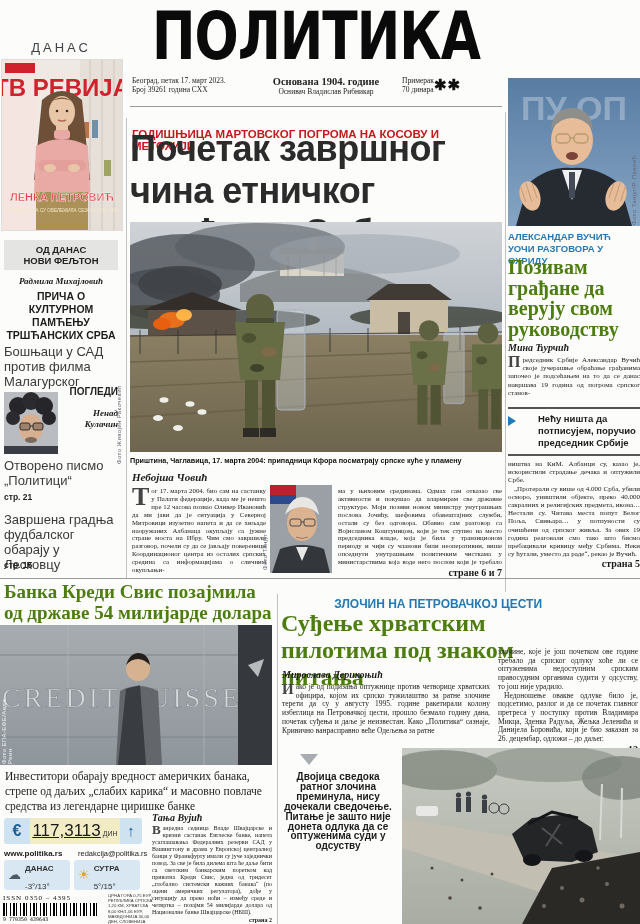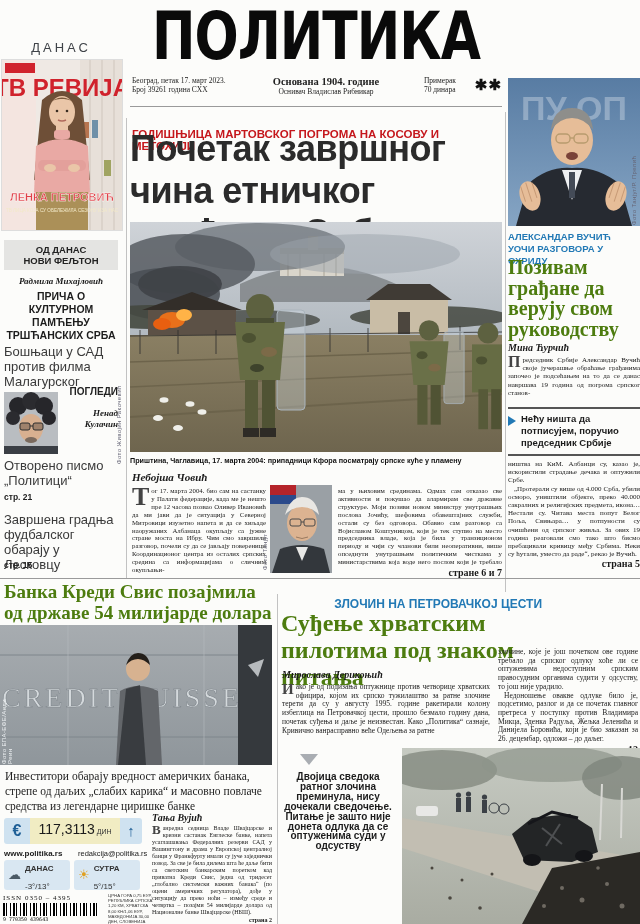--- a/index.html
+++ b/index.html
@@ -46,21 +46,21 @@
 
   <div class="abs" style="left:132px;top:76px;width:370px;height:28px;display:flex;align-items:flex-start;">
     <div class="dl" style="width:118px;">
       <div>Београд, петак 17. март 2023.</div>
       <div>Број 39261 година CXX</div>
     </div>
     <div class="dl" style="flex:1;text-align:center;">
       <b>Основана 1904. године</b>
       <div>Оснивач Владислав Рибникар</div>
     </div>
-    <div style="width:100px;display:flex;justify-content:flex-end;gap:19px;">
+    <div style="width:100px;display:flex;justify-content:flex-start;gap:0;">
       <div class="dl" style="text-align:left;">
         <div>Примерак</div>
         <div>70 динара</div>
       </div>
       <div style="font-size:15px;font-weight:bold;letter-spacing:1px;color:#111;">✱✱</div>
     </div>
   </div>
 
   <div class="abs rule" style="left:130px;top:106px;width:372px;height:1px;"></div>
 
@@ -300,21 +300,21 @@
   <div class="abs kicker blue" style="left:508px;top:231px;width:132px;font-size:9.5px;line-height:12px;">АЛЕКСАНДАР ВУЧИЋ УОЧИ РАЗГОВОРА У ОХРИДУ</div>
   <div class="abs serifhead" style="left:508px;top:257px;width:132px;font-size:20px;line-height:20.5px;">Позивам грађане да верују свом руководству</div>
   <div class="abs byl" style="left:508px;top:342px;width:132px;">Мина Ћурчић</div>
 
   <div class="abs body" style="left:508px;top:356px;width:132px;height:48px;">
     <span class="dc" style="font-size:16px;">П</span>
     <span>редседник Србије Александар Вучић своје јучерашње обраћање грађанима започео је подсећањем на то да се данас навршава 19 година од погрома српског станов-</span>
   </div>
 
   <div class="abs qrule" style="left:508px;top:407px;width:132px;"></div>
-  <div class="abs" style="left:508px;top:413px;width:132px;height:38px;display:flex;gap:5px;align-items:flex-start;">
+  <div class="abs" style="left:508px;top:413px;width:132px;height:38px;display:flex;gap:22px;align-items:flex-start;">
     <span style="width:0;height:0;border-left:8px solid #2279b5;border-top:5px solid transparent;border-bottom:5px solid transparent;margin-top:3px;flex:none;"></span>
     <span class="quote" style="font-size:9.5px;line-height:12px;color:#1c1c1c;">Нећу ништа да потписујем, поручио председник Србије</span>
   </div>
   <div class="abs qrule" style="left:508px;top:454px;width:132px;"></div>
 
   <div class="abs" style="left:508px;top:460px;width:132px;height:116px;">
     <div class="body">ништва на КиМ. Албанци су, казао је, искористили страдање дечака и оптужили Србе.</div>
     <div class="body" style="text-indent:6px;">„Протерали су више од 4.000 Срба, убили осморо, уништили објекте, преко 40.000 сакралних и религијских предмета, икона… Нестали су. Читава места попут Белог Поља, Свињара… у потпуности су очишћени од српског живља. За ових 19 година реаговали смо тако што бисмо пребацивали кривицу међу Србима. Неки су ћутали, уместо да раде“, рекао је Вучић.</div>
     <div class="pgref">страна 5</div>
   </div>
@@ -345,21 +345,21 @@
       </g>
     </svg>
   </div>
   <div class="abs vcred" style="left:1px;top:686px;height:78px;color:#eef1f3;">Фото ЕПА-ЕФЕ/Анди Реин</div>
 
   <div class="abs" style="left:5px;top:769px;width:264px;font-size:11.5px;line-height:15px;color:#222;">Инвеститори обарају вредност америчких банака, стрепе од даљих „слабих карика“ и масовно повлаче средства из легендарне циришке банке</div>
 
   <div class="abs" style="left:4px;top:818px;width:138px;height:26px;display:flex;border-radius:3px;overflow:hidden;">
     <div style="width:26px;background:#cfe2f0;display:flex;align-items:center;justify-content:center;font-family:'Liberation Sans',sans-serif;font-weight:bold;font-size:16px;color:#1f5f96;">€</div>
     <div style="flex:1;background:#f1ecc3;display:flex;align-items:baseline;justify-content:center;gap:2px;padding-top:3px;">
-      <span class="sans" style="font-size:14px;color:#1b1b1b;">117,3113</span>
+      <span class="sans" style="font-size:17px;color:#1b1b1b;text-decoration:underline;">117,3113</span>
       <span class="sans" style="font-size:7px;color:#333;">ДИН</span>
     </div>
     <div style="width:22px;background:#cfe2f0;display:flex;align-items:center;justify-content:center;font-size:15px;font-weight:bold;color:#1f5f96;">↑</div>
   </div>
 
   <div class="abs sans" style="left:4px;top:849px;width:70px;font-weight:bold;font-size:8px;color:#1b1b1b;">www.politika.rs</div>
   <div class="abs sans" style="left:78px;top:849px;width:78px;font-size:7.5px;color:#1b1b1b;">redakcija@politika.rs</div>
 
   <div class="abs wbox" style="left:4px;top:860px;width:66px;height:30px;">
     <span style="font-size:13px;color:#4a5a66;">☁</span>

